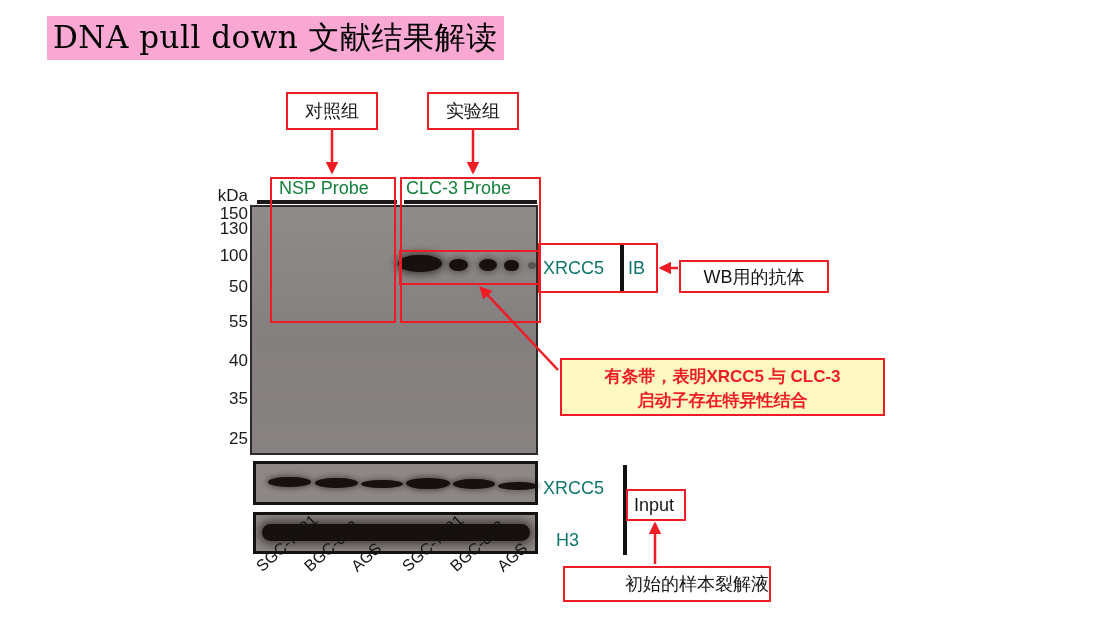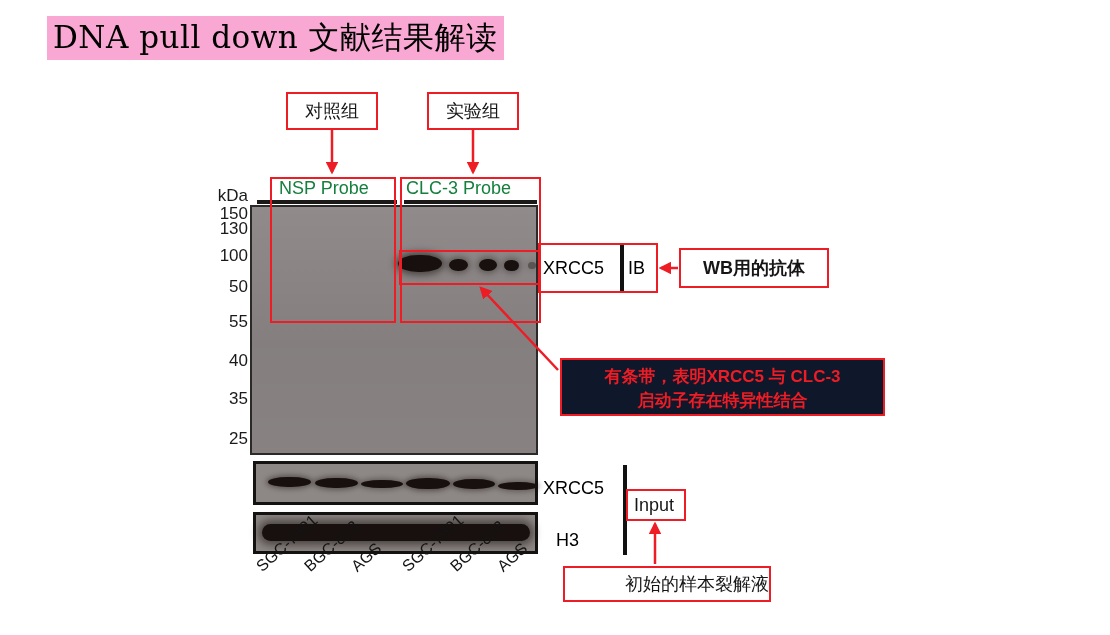--- a/index.html
+++ b/index.html
@@ -106,21 +106,21 @@
     background: #8d8785;
     border: 3px solid #141312;
     box-sizing: border-box;
   }
   #panel-xrcc5 { left: 253px; top: 461px; width: 285px; height: 44px; }
   #panel-h3    { left: 253px; top: 512px; width: 285px; height: 42px; }
 
   .side-label {
     position: absolute;
     font-size: 18px;
-    color: #000000;
+    color: #0f766e;
     white-space: nowrap;
   }
 
   .vbar {
     position: absolute;
     width: 4px;
     background: #111111;
   }
 
   
@@ -143,21 +143,21 @@
     display: flex;
     align-items: center;
     justify-content: center;
     color: #161616;
     font-size: 18px;
     white-space: nowrap;
   }
   .ann-red-text {
     position: absolute;
     border: 2px solid #ee1c24;
-    background: #0f172a;
+    background: #fef9c3;
     box-sizing: border-box;
     color: #ee1c24;
     font-weight: bold;
     font-size: 17px;
     line-height: 24px;
     text-align: center;
     padding: 5px 10px;
     white-space: nowrap;
   }
 
@@ -255,21 +255,21 @@
 
   <div class="ann-box" style="left:286px; top:92px; width:92px; height:38px;">
     <span>对照组</span>
   </div>
   <div class="ann-box" style="left:427px; top:92px; width:92px; height:38px;">
     <span>实验组</span>
   </div>
 
   <div class="hl-rect" style="left:538px; top:243px; width:120px; height:50px;"></div>
 
-  <div class="ann-box" style="left:679px; top:248px; width:150px; height:40px;font-weight:bold;">
+  <div class="ann-box" style="left:679px; top:260px; width:150px; height:33px;">
     <span>WB用的抗体</span>
   </div>
 
   <div class="ann-red-text" style="left:560px; top:358px; width:325px; height:58px;">
     <div>有条带，表明XRCC5 与 CLC-3</div>
     <div>启动子存在特异性结合</div>
   </div>
 
   <div class="ann-box" style="left:626px; top:489px; width:60px; height:32px; justify-content:flex-start; padding-left:6px;">
     <span>Input</span>

